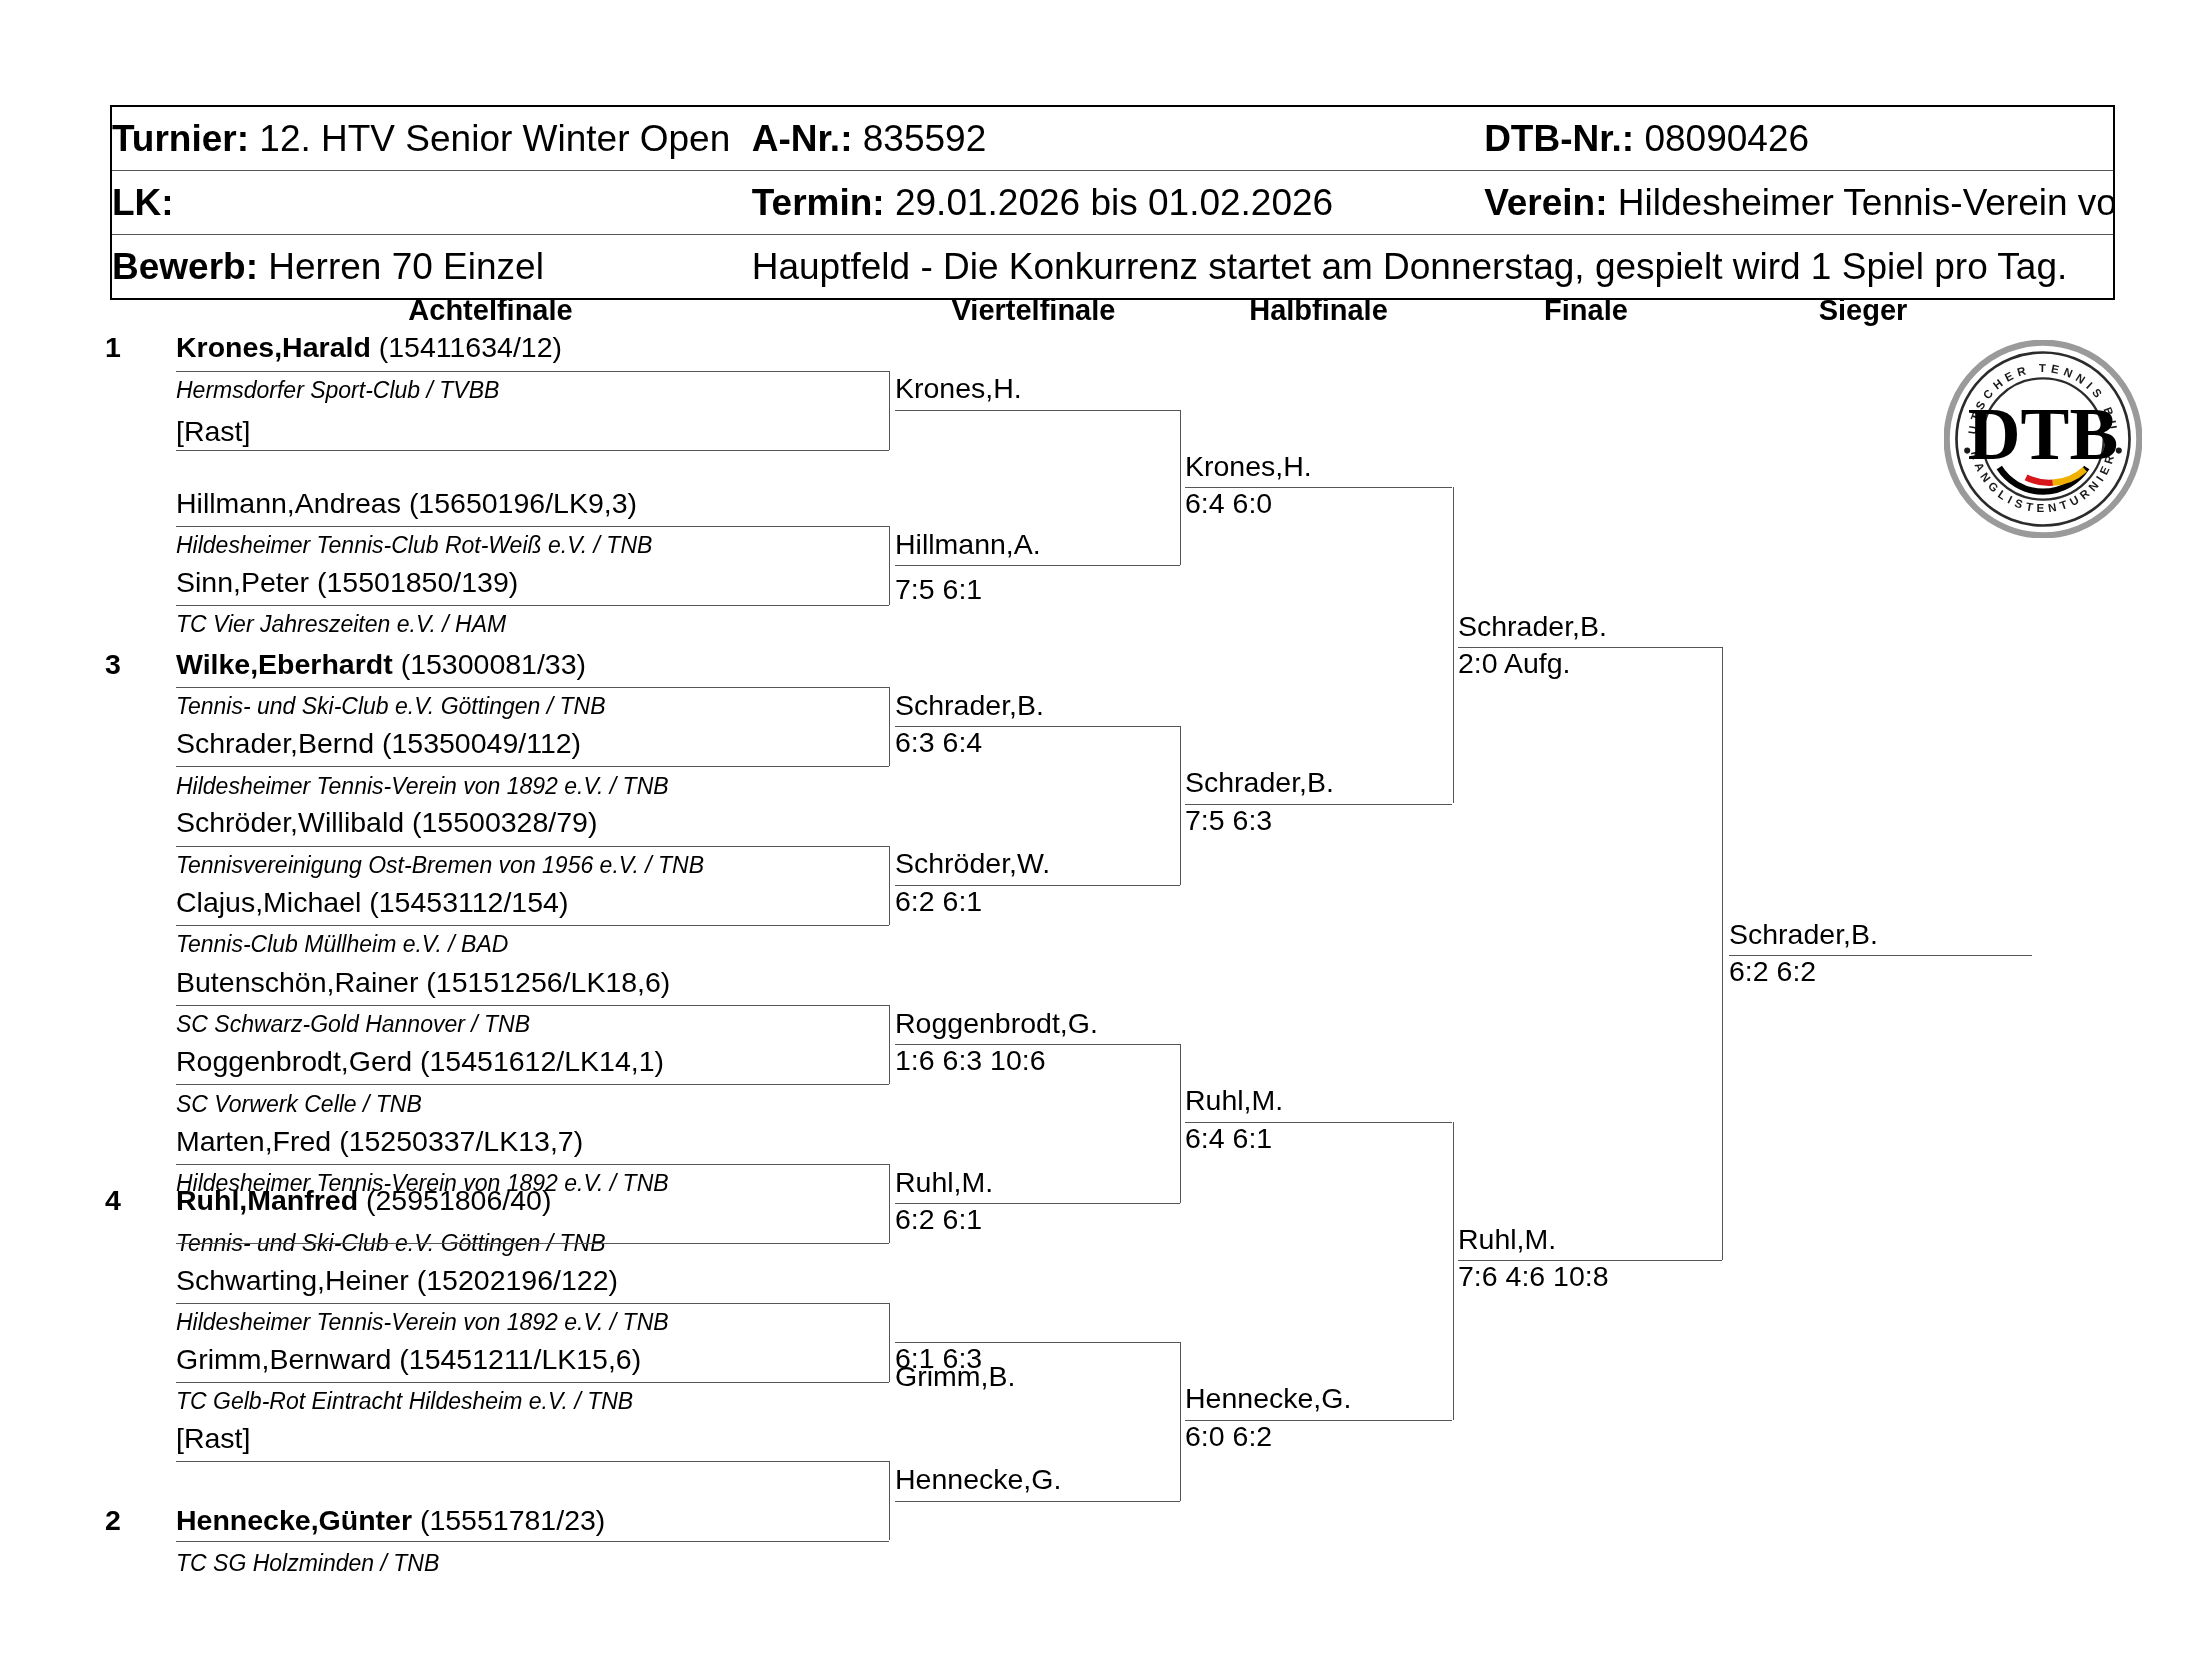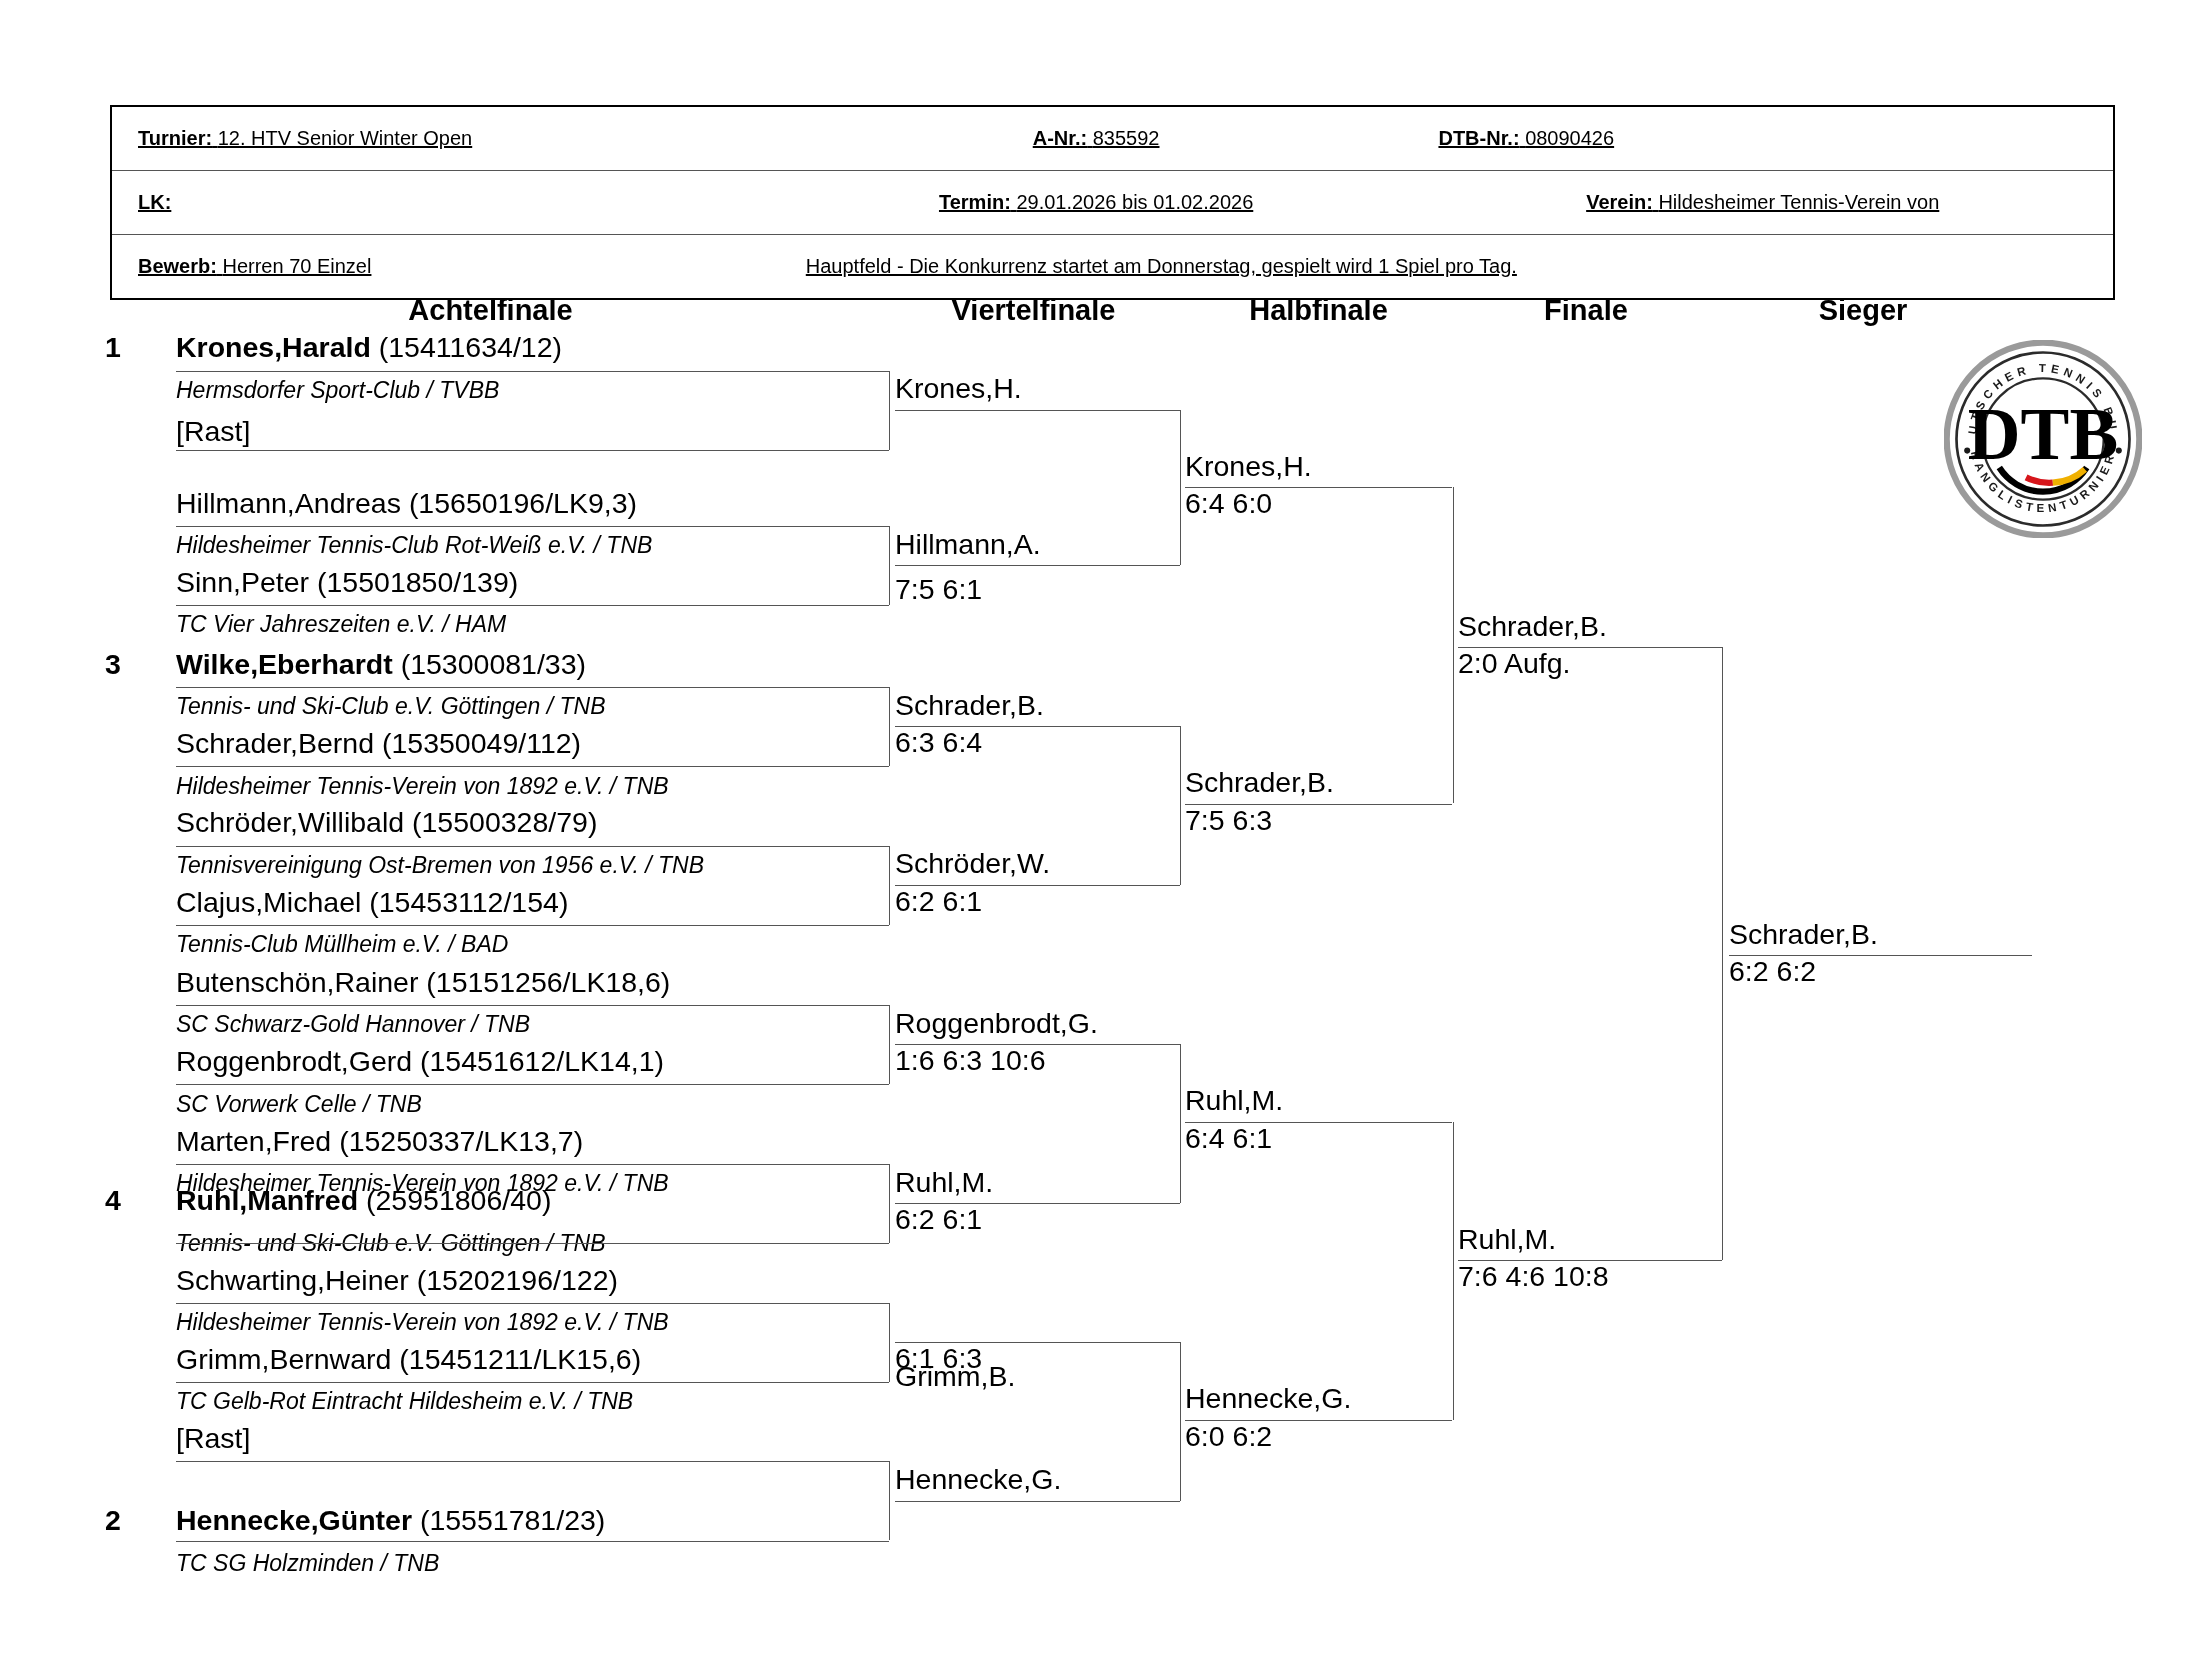--- a/index.html
+++ b/index.html
@@ -10,28 +10,28 @@
   }
 
   
   #header-table{
     position:absolute;left:110px;top:105px;width:2005px;
     border:2.7px solid #000;border-collapse:collapse;
     background:#fff;
   }
   #header-table td{
     border:0;border-bottom:1.8px solid #555;
-    padding:9px 26px;font-size:20px;white-space:nowrap;
-    vertical-align:middle;height:45px;text-decoration:underline;
+    padding:9px 0;font-size:37px;white-space:nowrap;
+    vertical-align:middle;height:45px;
   }
   #header-table tr:last-child td{border-bottom:0;}
   .hdr-lbl{font-weight:bold;}
   .hdr-val{font-weight:normal;}
   .cell-clip{overflow:hidden;max-width:499px;}
-  .t-right{text-align:center;}
+  .t-right{text-align:left;}
 
   
   .round-head{
     position:absolute;font-size:29px;font-weight:bold;
     text-align:center;white-space:nowrap;
   }
 
   
   .seed{position:absolute;font-size:28.5px;font-weight:bold;}
   .player{position:absolute;font-size:28.5px;white-space:nowrap;}

